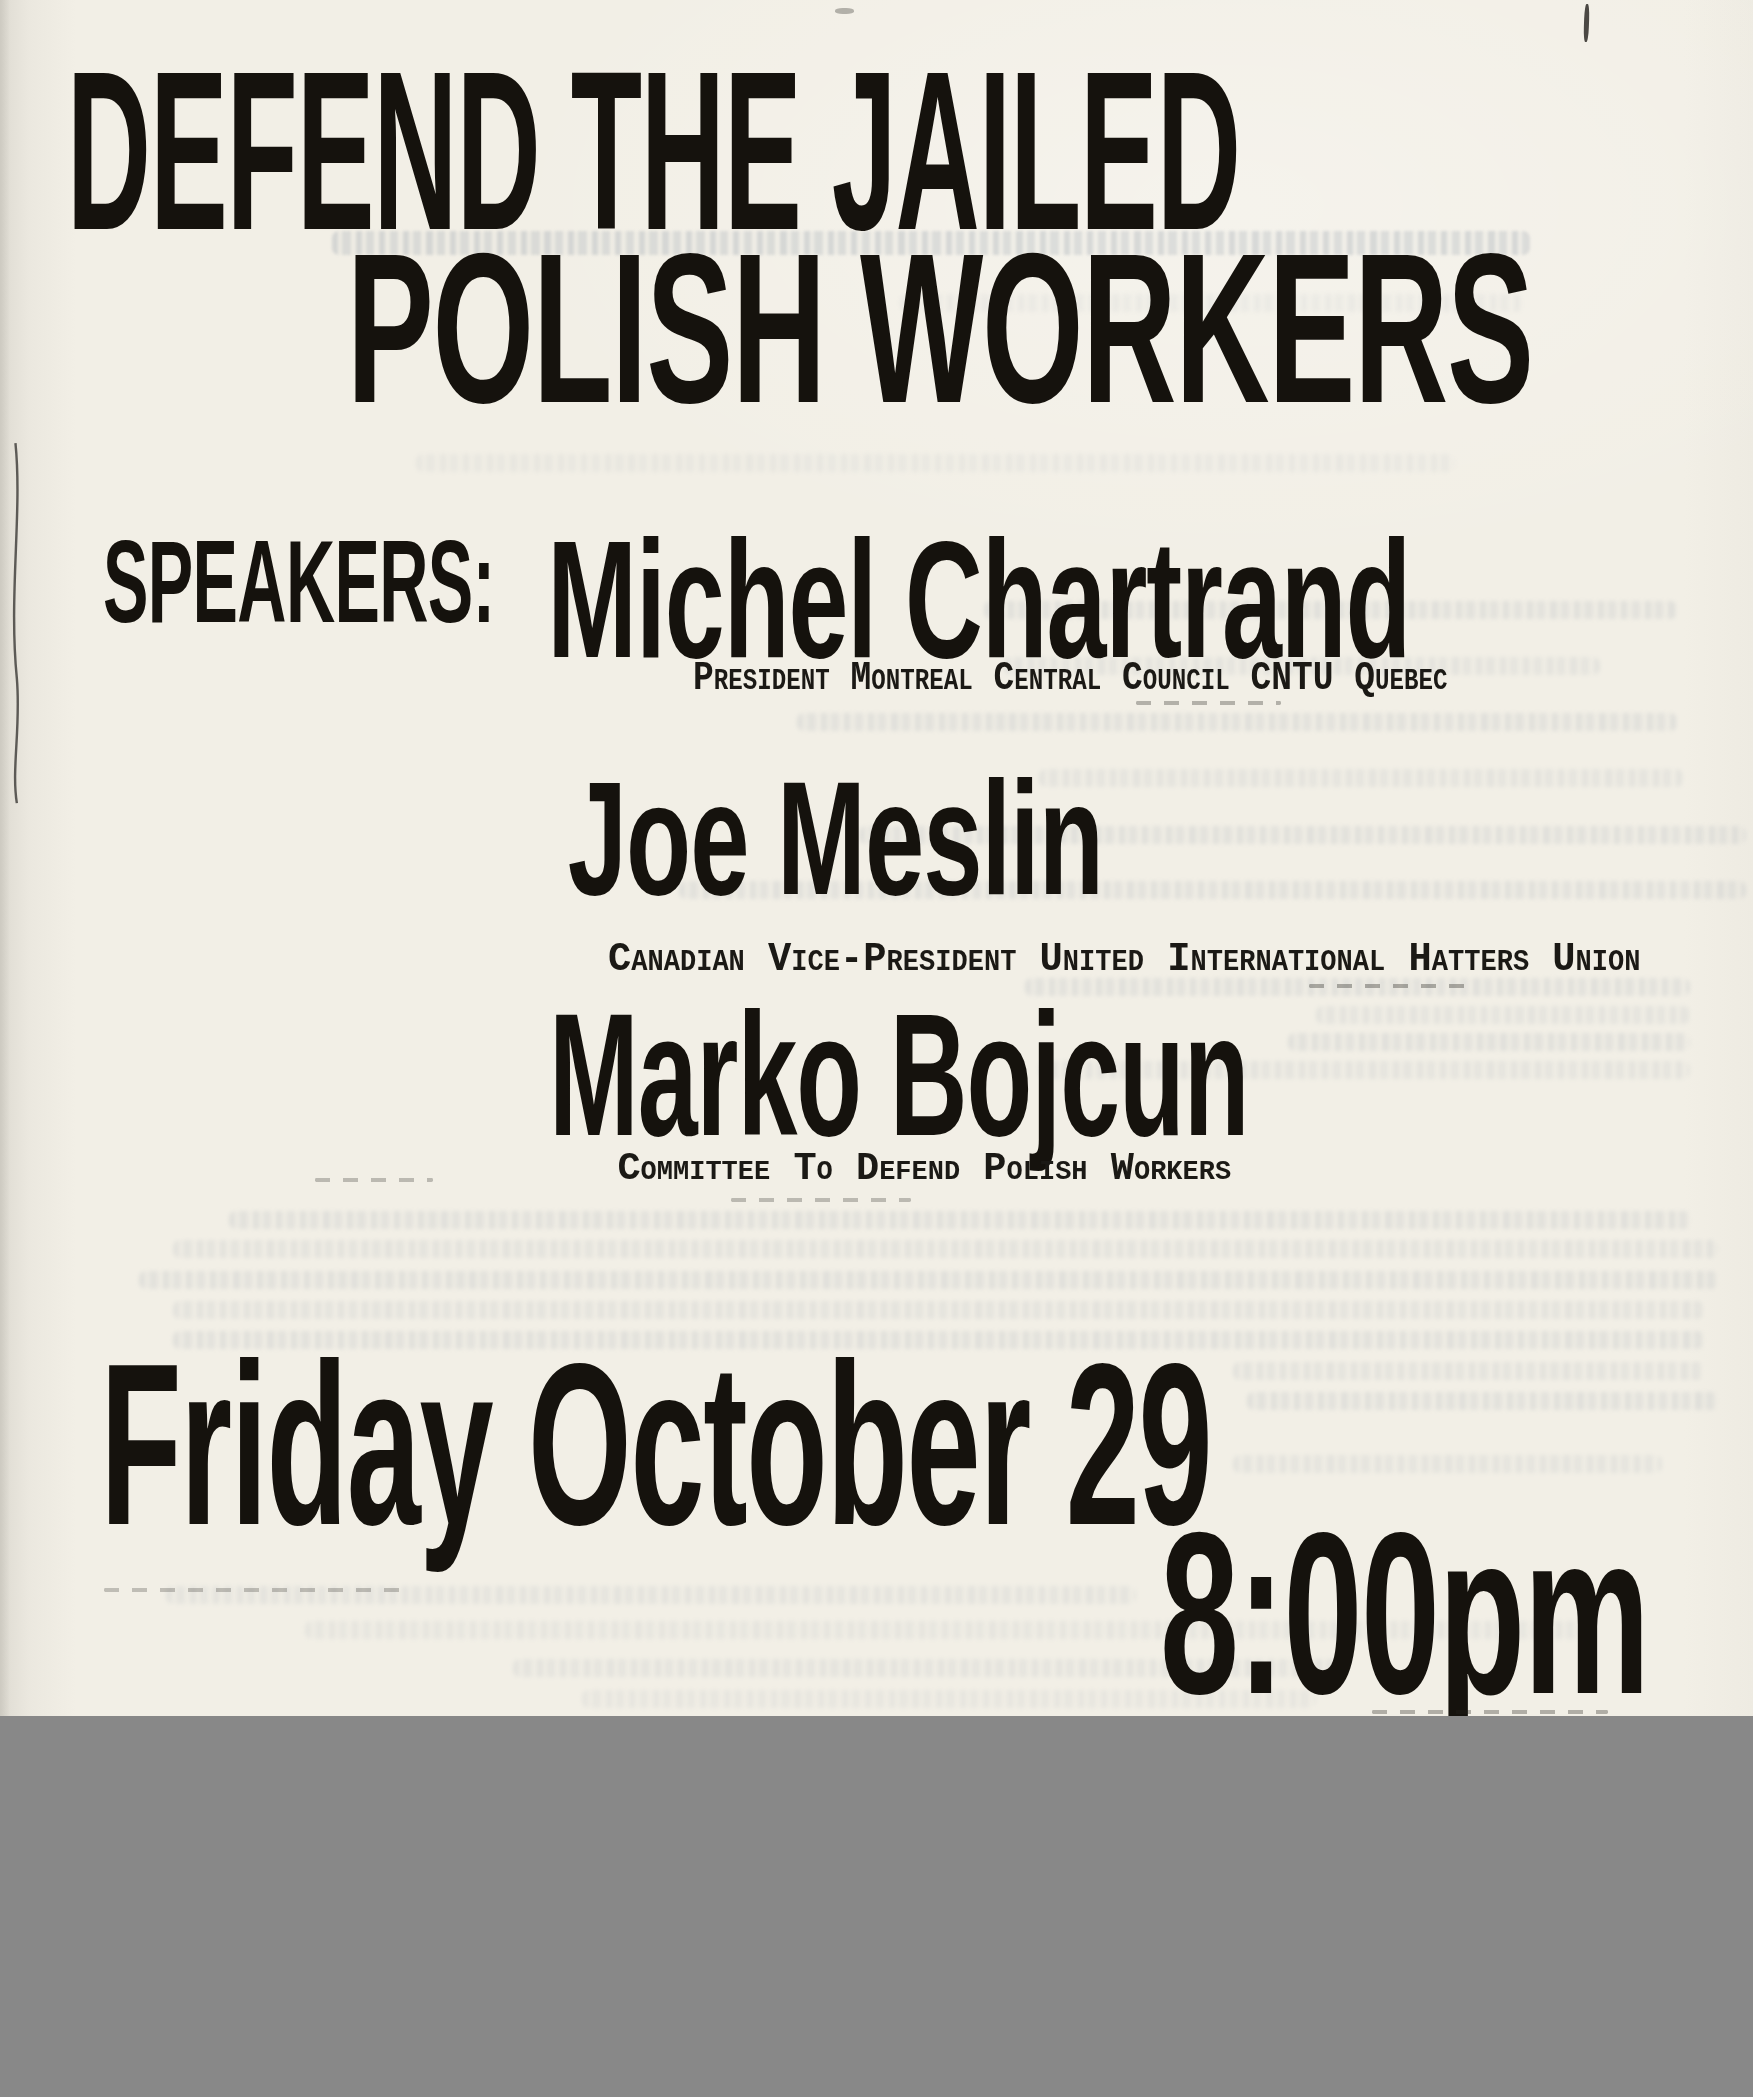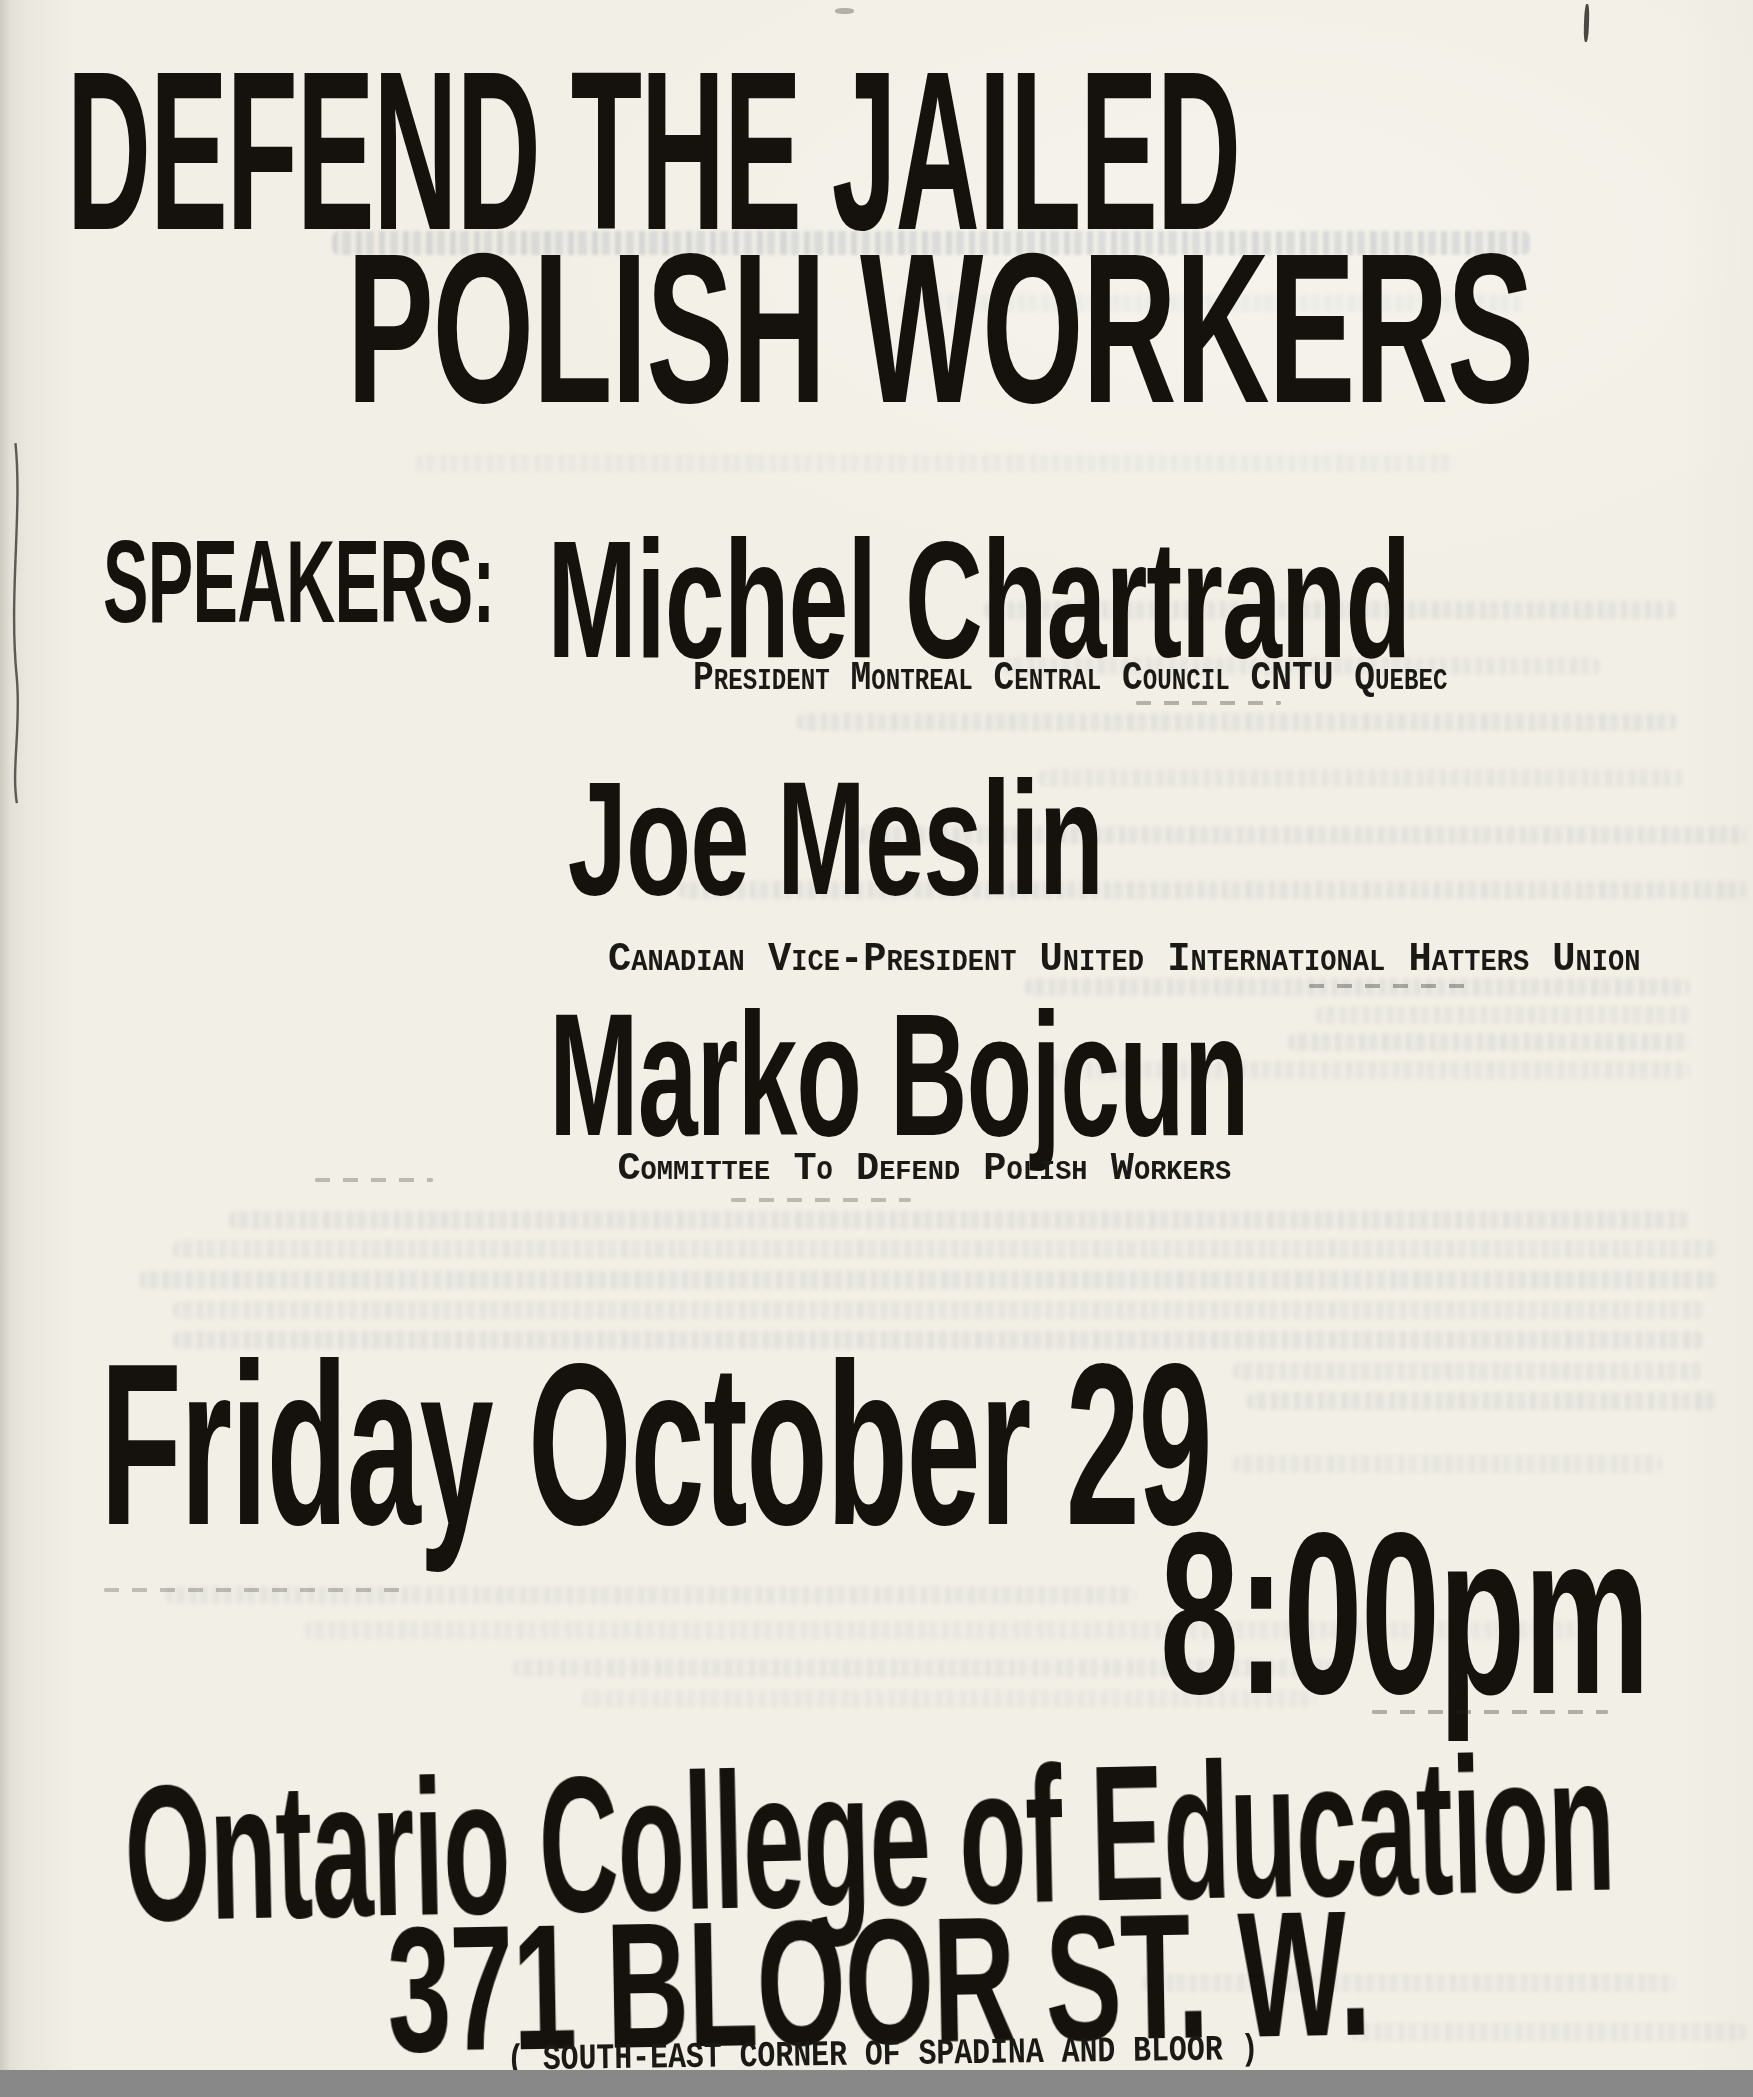--- a/index.html
+++ b/index.html
@@ -1,18 +1,18 @@
 <!DOCTYPE html>
 <html style="font-size:11px"><head>
 <meta charset="utf-8">
 <style>
   html,body{margin:0;padding:0;background:#888;}
   #scan{
     position:relative;
-    width:1754px;height:2070px;
+    width:1754px;height:1716px;
     background:
       radial-gradient(1247px 623px at 70% 12%, rgba(255,255,255,.25), rgba(255,255,255,0) 60%),
       linear-gradient(90deg,#dedbd2 0px,#ebe8df 29px,#f2efe6 76px,#f2efe6 96%, #eeebe2 100%),
       #f1eee5;
     overflow:hidden;
     font-family:"Liberation Sans", sans-serif;
   }
   
   #scan::before{
     content:"";position:absolute;left:0;top:0;width:9.7px;height:100%;

